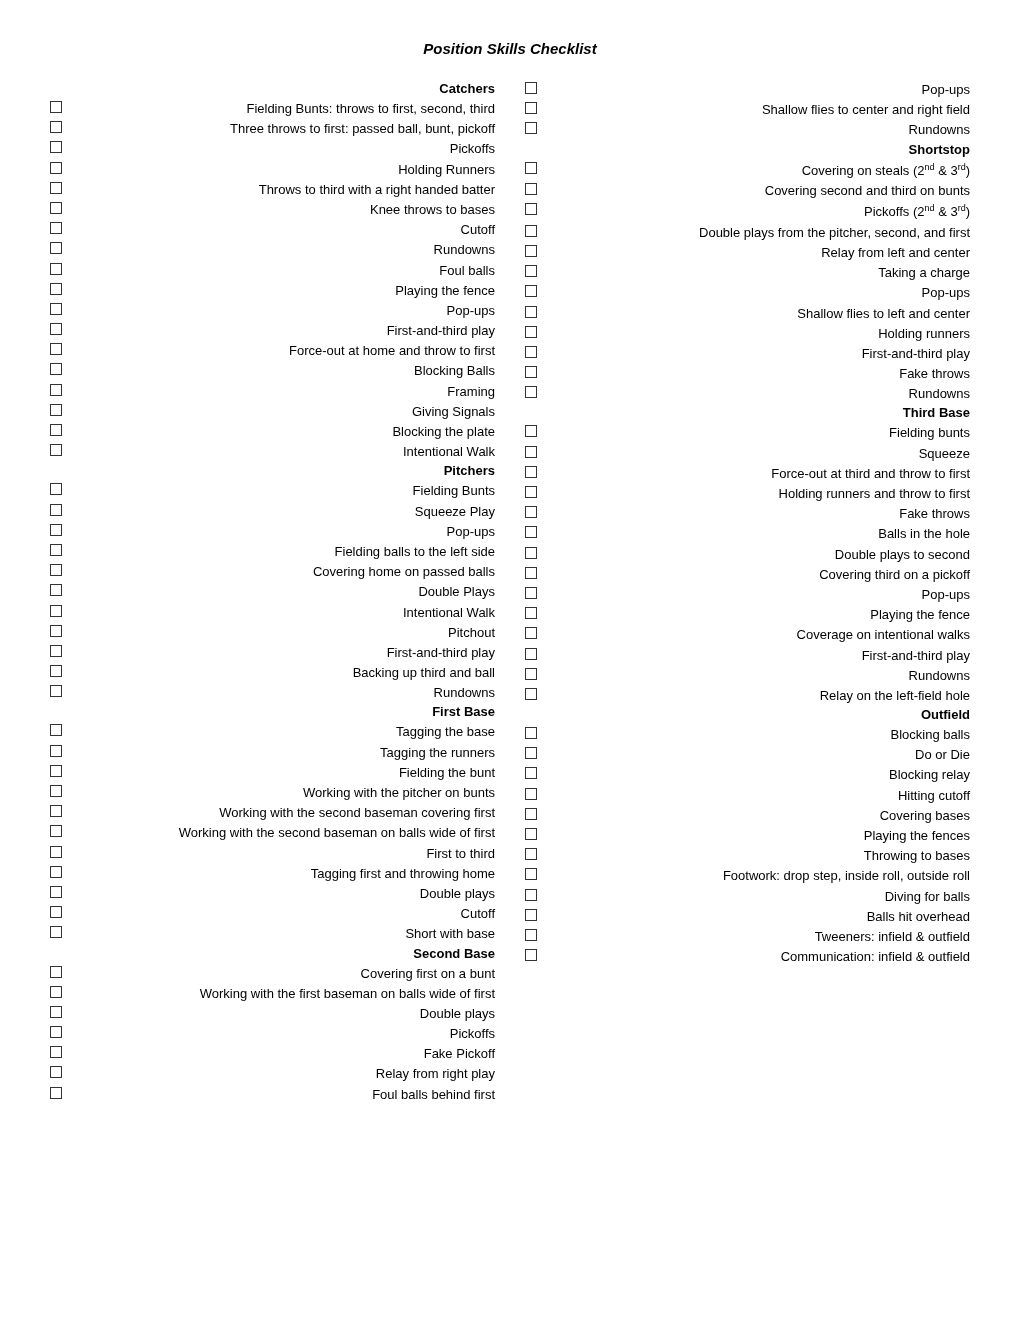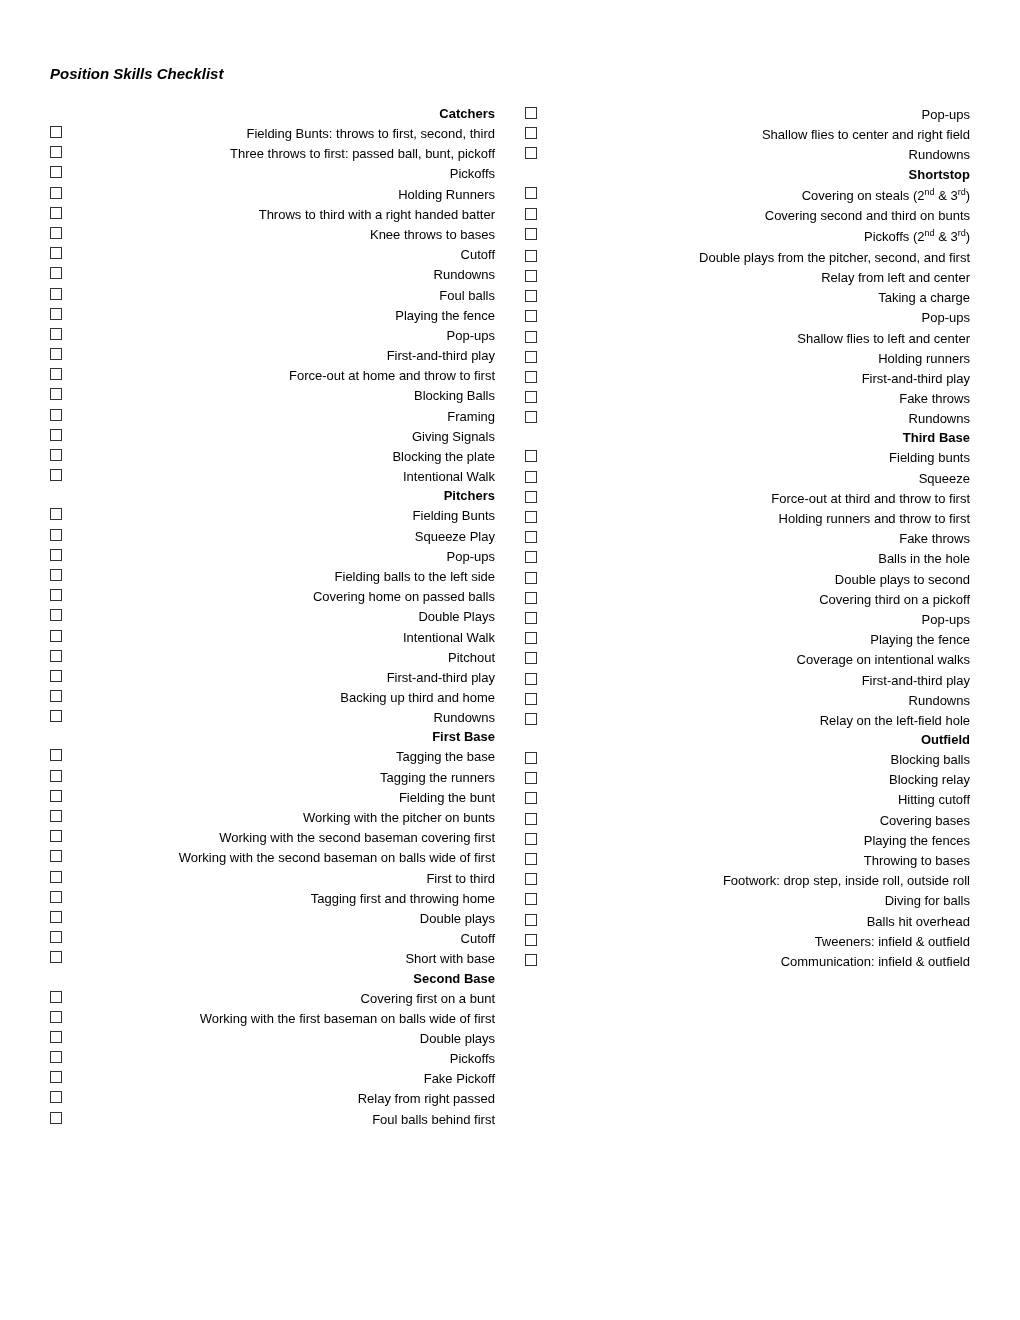--- a/index.html
+++ b/index.html
@@ -6,26 +6,25 @@
     body {
       background: #fff;
       font-family: Arial, Helvetica, sans-serif;
       font-size: 13px;
       color: #000;
       padding: 40px 50px;
       width: 1020px;
       min-height: 1320px;
     }
     h1 {
-      text-align: left;
+      text-align: center;
       font-size: 15px;
       font-weight: bold;
       font-style: italic;
       margin-bottom: 24px;
-      margin-top: 25px;
     }
     .columns {
       display: flex;
       gap: 30px;
       text-align: right;
     }
     .col {
       flex: 1;
     }
     .section-title {
@@ -182,21 +181,21 @@
           <li>
             <span class="checkbox"></span>
             <span class="item-text">Pitchout</span>
           </li>
           <li>
             <span class="checkbox"></span>
             <span class="item-text">First-and-third play</span>
           </li>
           <li>
             <span class="checkbox"></span>
-            <span class="item-text">Backing up third and home</span>
+            <span class="item-text">Backing up third and ball</span>
           </li>
           <li>
             <span class="checkbox"></span>
             <span class="item-text">Rundowns</span>
           </li>
         </ul>
       </div>
       <div>
         <div class="section-title">First Base</div>
         <ul class="checklist">
@@ -264,21 +263,21 @@
           <li>
             <span class="checkbox"></span>
             <span class="item-text">Pickoffs</span>
           </li>
           <li>
             <span class="checkbox"></span>
             <span class="item-text">Fake Pickoff</span>
           </li>
           <li>
             <span class="checkbox"></span>
-            <span class="item-text">Relay from right passed</span>
+            <span class="item-text">Relay from right play</span>
           </li>
           <li>
             <span class="checkbox"></span>
             <span class="item-text">Foul balls behind first</span>
           </li>
         </ul>
       </div>
     </div>
   <div class="col" id="right-col">
       <div>
@@ -410,20 +409,24 @@
             <span class="item-text">Relay on the left-field hole</span>
           </li>
         </ul>
       </div>
       <div>
         <div class="section-title">Outfield</div>
         <ul class="checklist">
           <li>
             <span class="checkbox"></span>
             <span class="item-text">Blocking balls</span>
+          </li>
+          <li>
+            <span class="checkbox"></span>
+            <span class="item-text">Do or Die</span>
           </li>
           <li>
             <span class="checkbox"></span>
             <span class="item-text">Blocking relay</span>
           </li>
           <li>
             <span class="checkbox"></span>
             <span class="item-text">Hitting cutoff</span>
           </li>
           <li>

